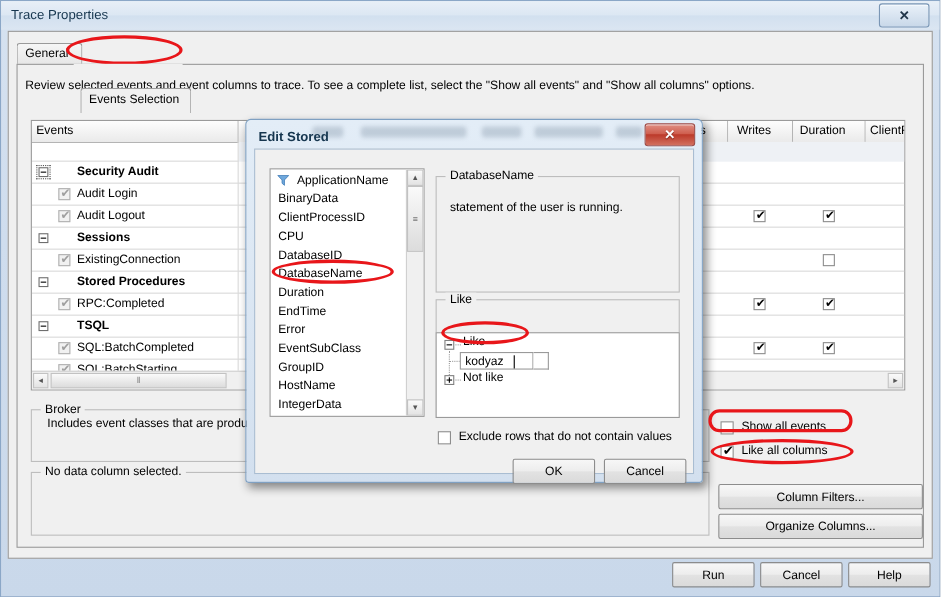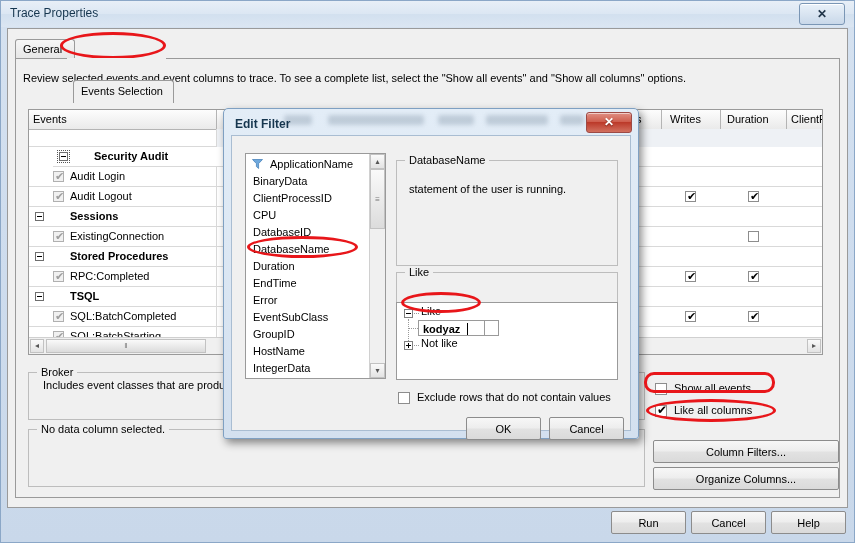--- a/index.html
+++ b/index.html
@@ -133,21 +133,21 @@
   .descline{position:absolute;left:12px;font-size:11px;white-space:nowrap;}
 
   .likebox{position:absolute;left:164px;top:166px;width:222px;height:78px;
     background:#fff;border:1px solid #9a9a9a;box-sizing:border-box;}
   .tnode{position:absolute;font-size:11px;white-space:nowrap;}
   .tbox{position:absolute;width:9px;height:9px;border:1px solid #808080;background:#fff;box-sizing:border-box;}
   .tbox .h{position:absolute;left:1px;top:3px;width:5px;height:1px;background:#000;}
   .tbox .v{position:absolute;left:3px;top:1px;width:1px;height:5px;background:#000;}
   .dotv{position:absolute;width:0;border-left:1px dotted #9a9a9a;}
   .doth{position:absolute;height:0;border-top:1px dotted #9a9a9a;}
-  .valbox{position:absolute;border:1px solid #9a9a9a;background:#fff;box-sizing:border-box;font-weight:bold;}
+  .valbox{position:absolute;border:1px solid #9a9a9a;background:#fff;box-sizing:border-box;}
   .valtxt{position:absolute;font-size:11px;}
   .caretbar{position:absolute;width:1px;background:#000;}
 
   
   .ell{position:absolute;border:3px solid #e8161a;border-radius:50%;box-sizing:border-box;
     pointer-events:none;}
   .rect{position:absolute;border:3px solid #e8161a;box-sizing:border-box;pointer-events:none;}
 
   
   .ghost{position:absolute;height:10px;border-radius:3px;
@@ -187,21 +187,21 @@
         <div class="hcell" style="left:188px;width:411px;"></div>
         <div class="hcell" style="left:599px;width:34px;padding-left:2px;">ds</div>
         <div class="hcell" style="left:633px;width:59px;padding-left:8px;">Writes</div>
         <div class="hcell" style="left:692px;width:66px;padding-left:6px;">Duration</div>
         <div class="hcell" style="left:758px;width:80px;padding-left:4px;">ClientProcess</div>
       </div>
 
       <div class="rowshade" style="left:188px;top:19px;width:607px;height:18px;"></div>
       <div class="namecell" style="top:19px;height:18px;border-bottom:1px solid #d9d9d9;"></div>
 
-      <div class="gridrow" style="top:37px;width:795px;margin-left:24px;">
+      <div class="gridrow" style="top:37px;width:795px;">
         <div class="namecell">
           <div class="expander dotted"></div>
           <div class="ev-label grp">Security Audit</div>
         </div>
         <div class="cb colcb" style="left:793px;"></div>
       </div>
 
       <div class="gridrow" style="top:57px;width:795px;">
         <div class="namecell">
           <div class="cb dis rowcb">
@@ -353,21 +353,21 @@
 
   <div class="dlg">
 
     <div class="ghost" style="left:60px;top:6px;width:28px;"></div>
     <div class="ghost" style="left:104px;top:6px;width:96px;"></div>
     <div class="ghost" style="left:214px;top:6px;width:36px;"></div>
     <div class="ghost" style="left:262px;top:6px;width:62px;"></div>
     <div class="ghost" style="left:336px;top:6px;width:24px;"></div>
     <div class="ghost" style="left:368px;top:6px;width:30px;"></div>
 
-    <div class="dtitle">Edit Filter</div>
+    <div class="dtitle">Edit Stored</div>
     <div class="dlgClose">
       <div class="g">✕</div>
     </div>
 
     <div class="dlgbody">
 
       <div class="collist">
         <svg class="funnel" viewBox="0 0 11 10">
           <polygon points="0.5,0.5 10.5,0.5 6.6,4.6 6.6,9.5 4.4,7.6 4.4,4.6" fill="#6fa8dc" stroke="#3b78b5" stroke-width="0.7"></polygon>
         </svg>

